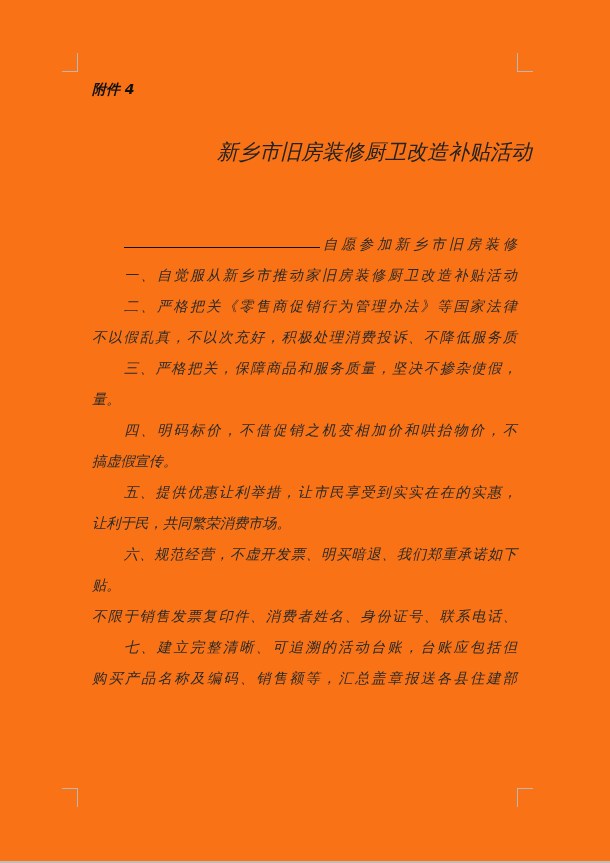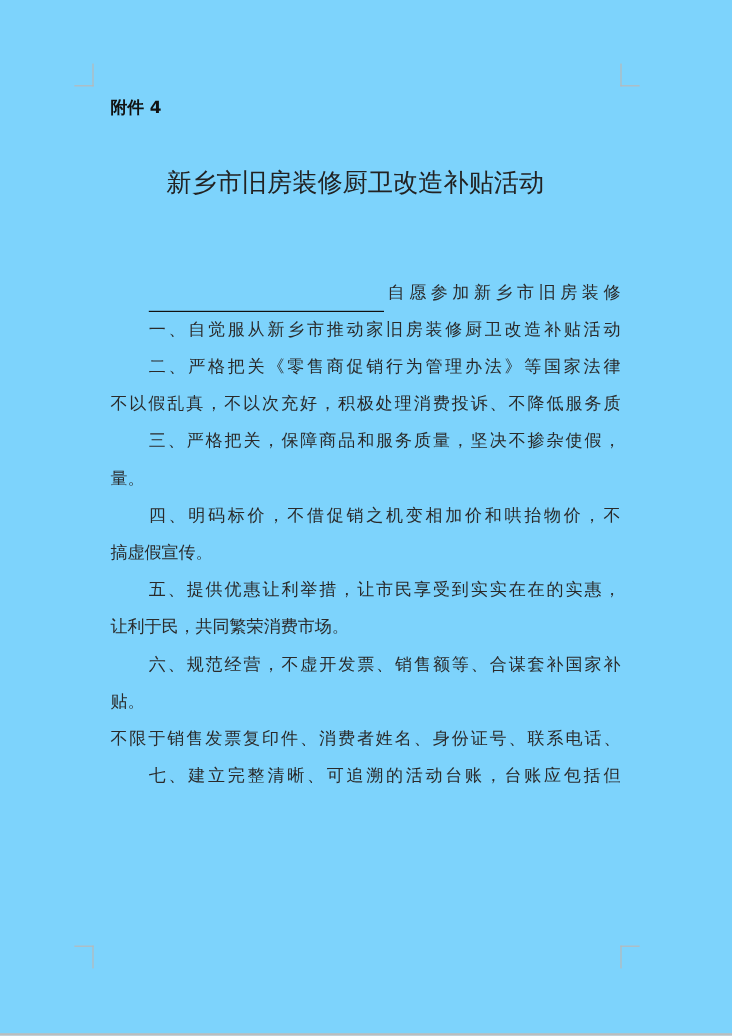--- a/index.html
+++ b/index.html
@@ -1,40 +1,40 @@
 <!DOCTYPE html>
 <html><head>
 <meta charset="utf-8">
 <style>
   html, body { margin: 0; padding: 0; }
   body {
     width: 610px; height: 863px; background: #ffffff; position: relative; overflow: hidden;
     font-family: "DejaVu Serif", "Liberation Serif", serif; color: #1a1a1a;
   }
-  .page { position: absolute; left: 0; top: 0; width: 610px; height: 862px; background: #7dd3fc; }
+  .page { position: absolute; left: 0; top: 0; width: 610px; height: 862px; background: #f97316; font-style: italic; }
   .bottom-edge { position: absolute; left: 0; top: 861px; width: 610px; height: 2px; background: #bdbdbd; }
   .corner { position: absolute; width: 15px; height: 18px; border-color: #b8b8b8; border-style: solid; border-width: 0; }
   .corner.tl { left: 62px; top: 53px; border-right-width: 1px; border-bottom-width: 1px; }
   .corner.tr { left: 517px; top: 53px; border-left-width: 1px; border-bottom-width: 1px; }
   .corner.bl { left: 62px; top: 788px; border-right-width: 1px; border-top-width: 1px; }
   .corner.br { left: 517px; top: 788px; border-left-width: 1px; border-top-width: 1px; }
 
   .annex { position: absolute; left: 92px; top: 81px; font-family: "DejaVu Sans", "Liberation Sans", sans-serif;
     font-size: 14px; font-weight: bold; color: #111; letter-spacing: 0px; }
 
-  .title { position: absolute; left: 84px; width: 424px; top: 135px; text-align: center;
+  .title { position: absolute; left: 108px; width: 424px; top: 135px; text-align: right;
     font-family: "DejaVu Sans", "Liberation Sans", sans-serif; font-size: 21px; line-height: 35px; color: #222; }
   .title div { white-space: nowrap; }
 
   .body { position: absolute; left: 92px; width: 425px; top: 229px; font-size: 14.2px; line-height: 31px; color: #2a2a2a; }
   .line { height: 31px; white-space: nowrap; text-align: justify; text-align-last: justify; display: block; }
   .line.last { text-align-last: left; }
   .indent { padding-left: 32px; }
   .blank { display: inline-block; width: 196px; height: 18px; border-bottom: 1.5px solid #111; vertical-align: -3px; margin-right: 3px; }
-  .first-line { display: flex; align-items: flex-end; }
+  .first-line { display: flex; }
   .first-line .rest { flex: 1; text-align: justify; text-align-last: justify; }
 </style>
 </head>
 <body>
 
 <div class="page">
   <div class="corner tl"></div>
   <div class="corner tr"></div>
   <div class="corner bl"></div>
   <div class="corner br"></div>
@@ -58,20 +58,21 @@
     <div class="line">不以假乱真，不以次充好，积极处理消费投诉、不降低服务质</div>
     <div class="line indent">三、严格把关，保障商品和服务质量，坚决不掺杂使假，</div>
     <div class="line last">量。</div>
 
     <div class="line indent">四、明码标价，不借促销之机变相加价和哄抬物价，不</div>
     <div class="line last">搞虚假宣传。</div>
 
     <div class="line indent">五、提供优惠让利举措，让市民享受到实实在在的实惠，</div>
     <div class="line last">让利于民，共同繁荣消费市场。</div>
 
-    <div class="line indent">六、规范经营，不虚开发票、销售额等、合谋套补国家补</div>
+    <div class="line indent">六、规范经营，不虚开发票、明买暗退、我们郑重承诺如下</div>
     <div class="line last">贴。</div>
 
     <div class="line">不限于销售发票复印件、消费者姓名、身份证号、联系电话、</div>
     <div class="line indent">七、建立完整清晰、可追溯的活动台账，台账应包括但</div>
+    <div class="line">购买产品名称及编码、销售额等，汇总盖章报送各县住建部</div>
   </div>
 </div>
 <div class="bottom-edge"></div>
 
 </body></html>

